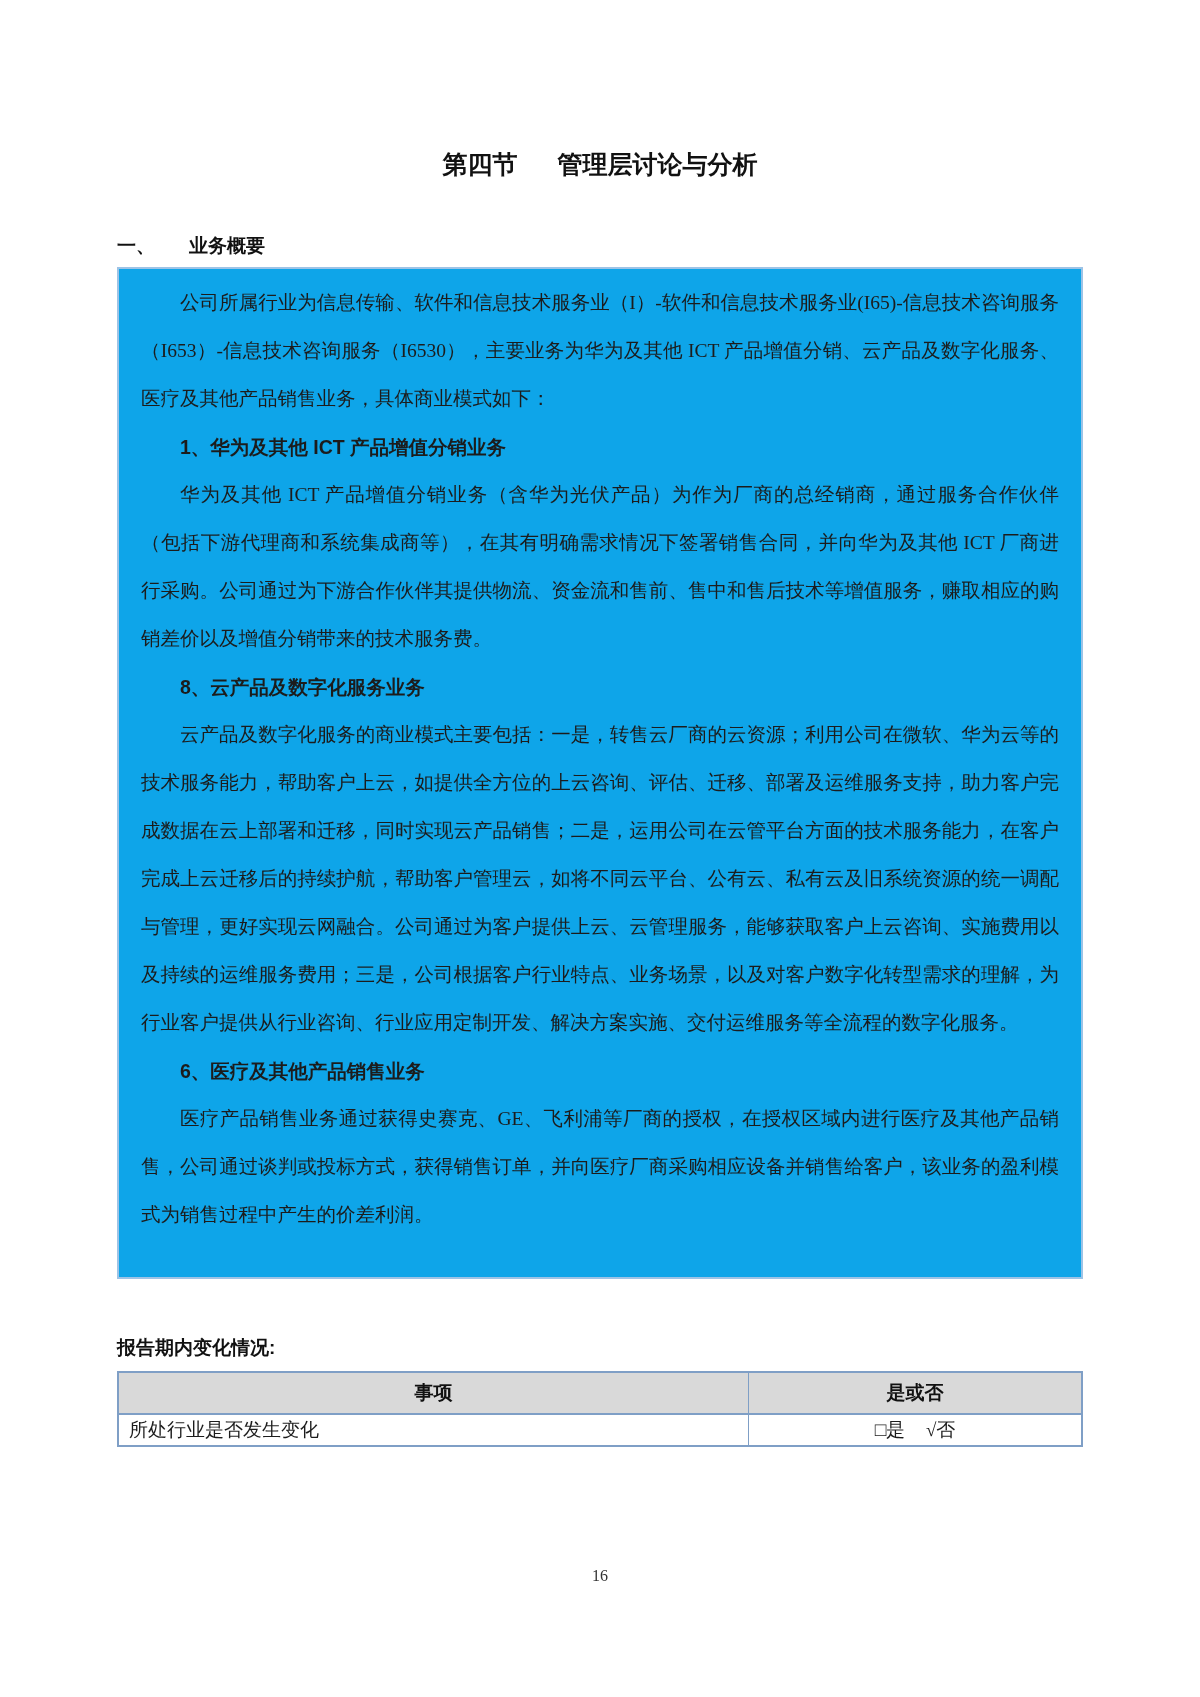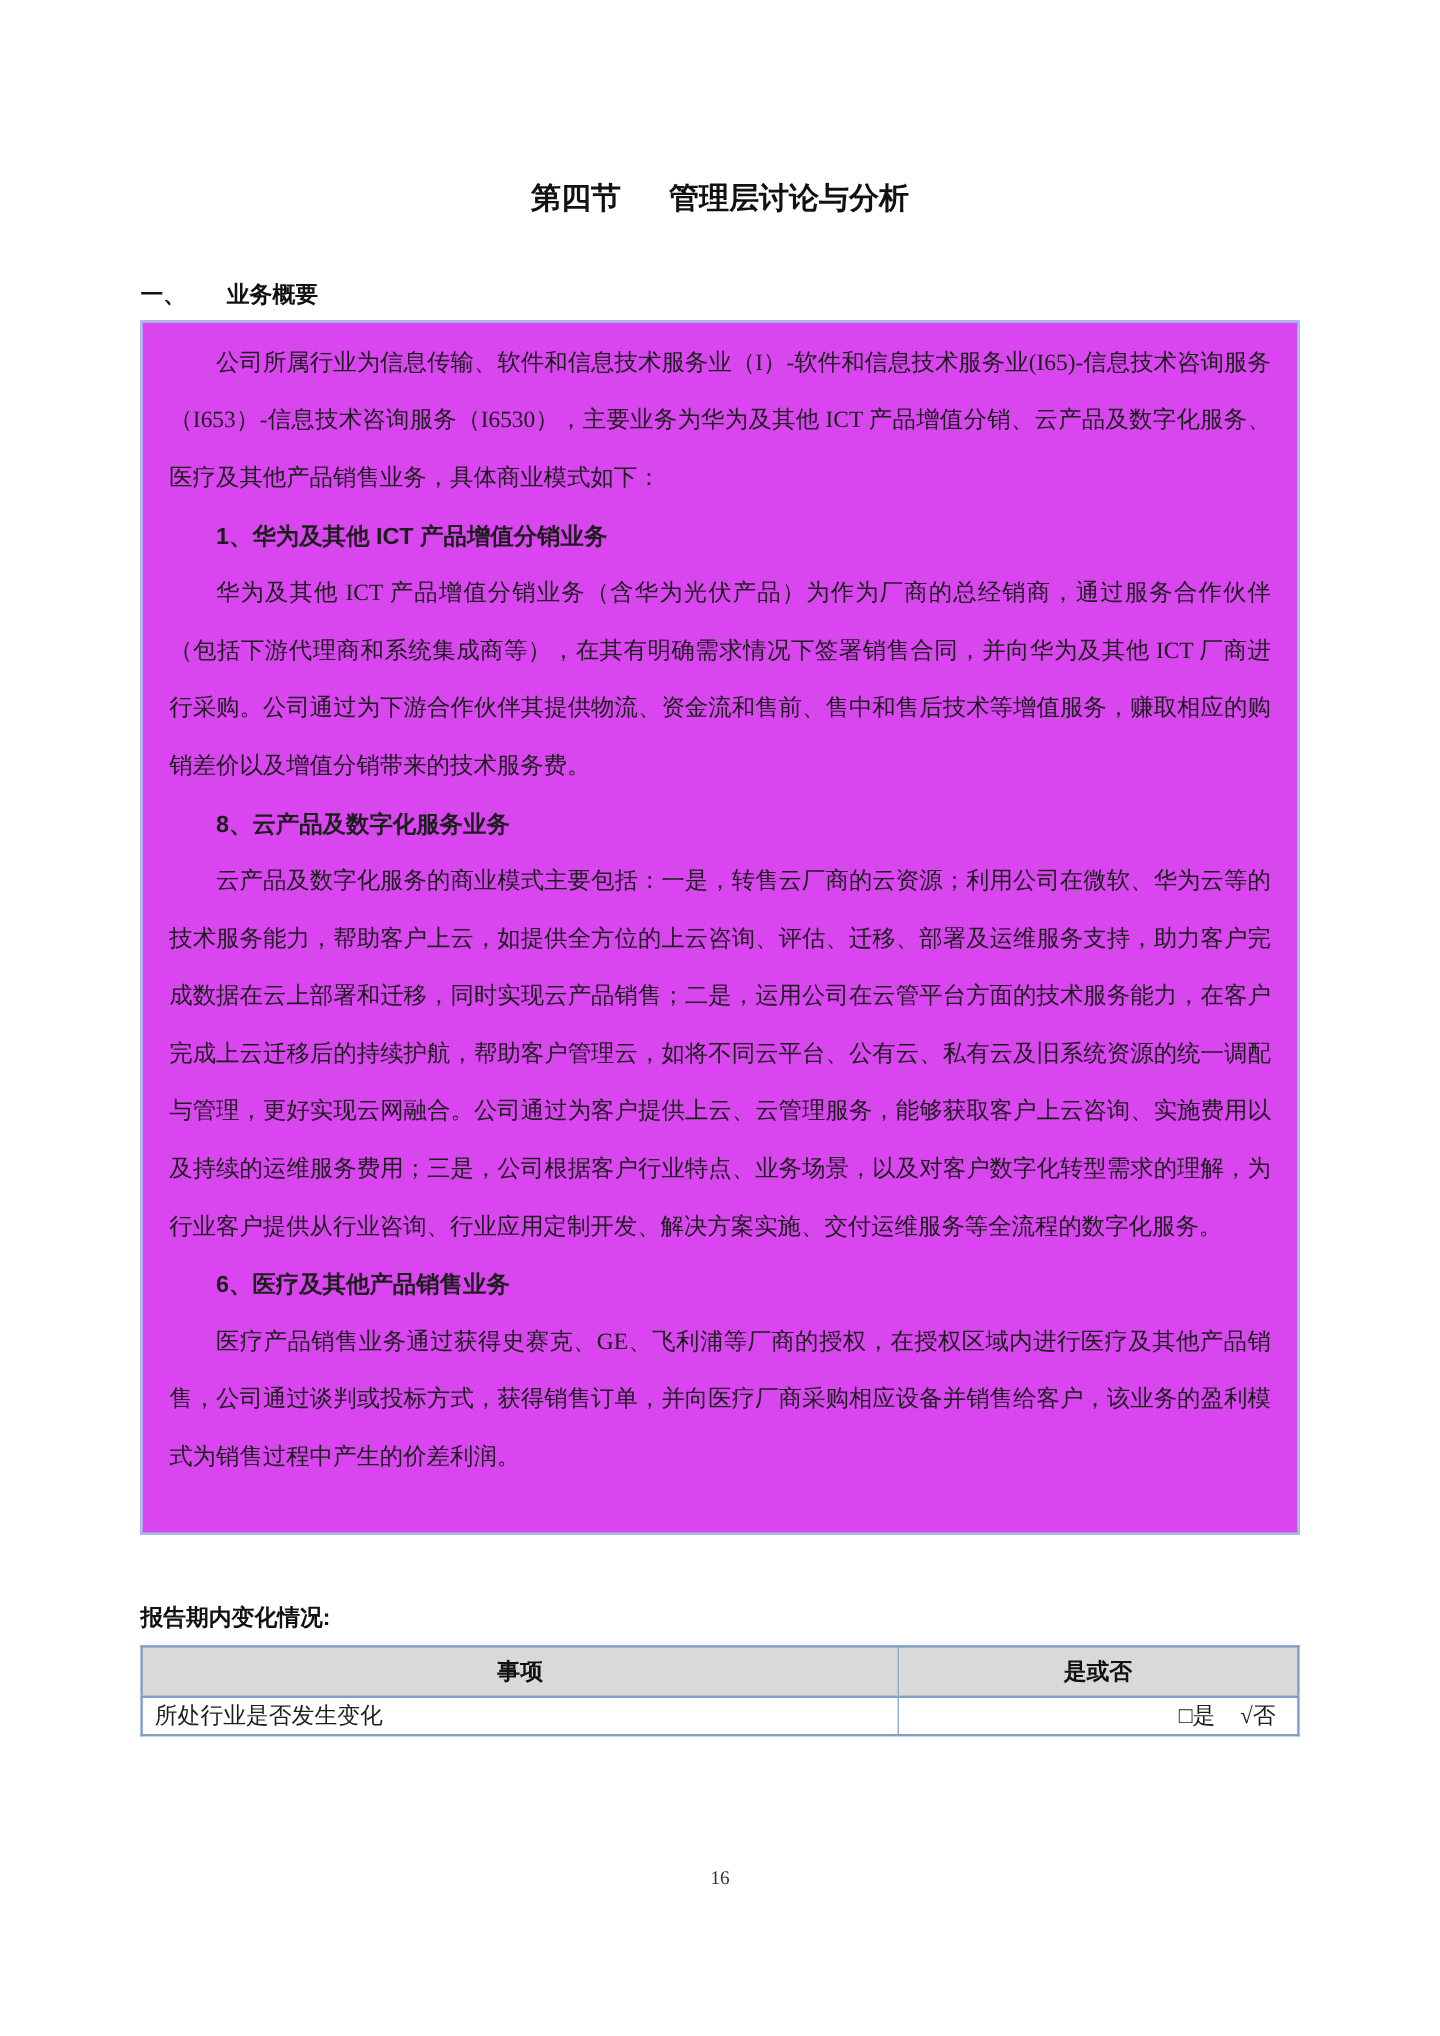--- a/index.html
+++ b/index.html
@@ -44,21 +44,21 @@
     margin-top: 40px;
     font-family: "Liberation Sans", "DejaVu Sans", sans-serif;
     font-weight: bold;
     font-size: 19px;
     color: #111;
   }
   
   .model-box {
     margin-top: 8px;
     border: 2px solid #9dc3e6;
-    background: #d946ef;
+    background: #0ea5e9;
     padding: 10px 22px 12px 22px;
     min-height: 1012px;
   }
   .blk {
     font-size: 19.5px;
     line-height: 48px;
     text-align: justify;
     text-indent: 2em;
     color: #1c1c1c;
   }
@@ -93,28 +93,28 @@
     border-bottom: 2px solid #7f9fc6;
     color: #111;
   }
   table.chg td {
     height: 32px;
     border: 1px solid #7f9fc6;
     background: #ffffff;
     padding: 2px 10px;
   }
   td.item-cell { text-align: left; }
-  td.answer-cell { text-align: right; }
+  td.answer-cell { text-align: center; }
   .answer-cell .opt { margin: 0 8px; white-space: nowrap; }
   .col-item  { width: 65.4%; }
   .col-ans   { width: 34.6%; }
   
   .page-number {
     position: absolute;
-    bottom: 122px;
+    bottom: 112px;
     left: 0;
     width: 100%;
     text-align: center;
     font-size: 16px;
     color: #333;
   }
 </style>
 </head>
 <body>
 

